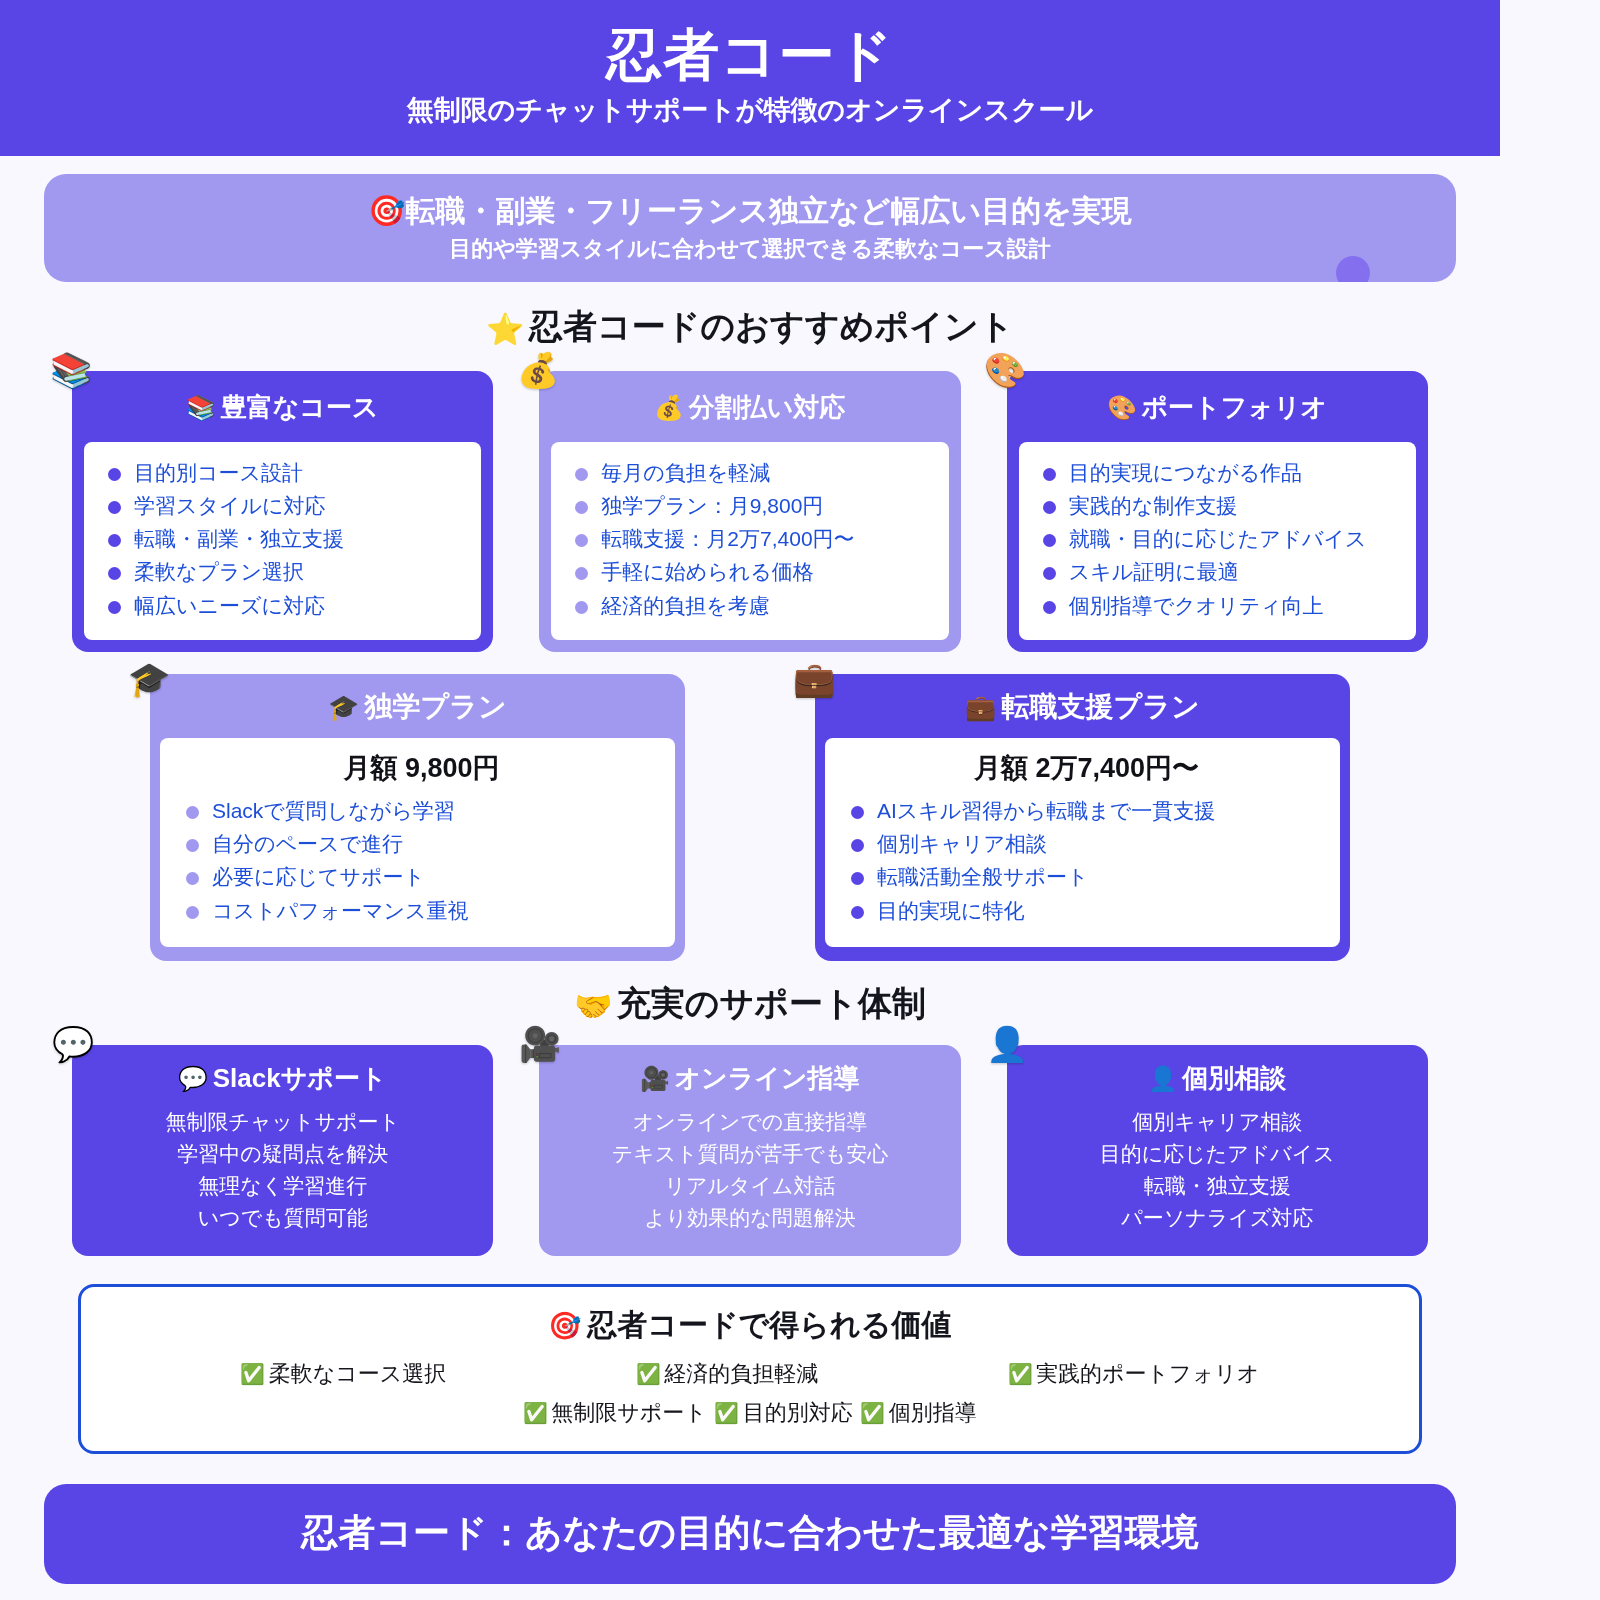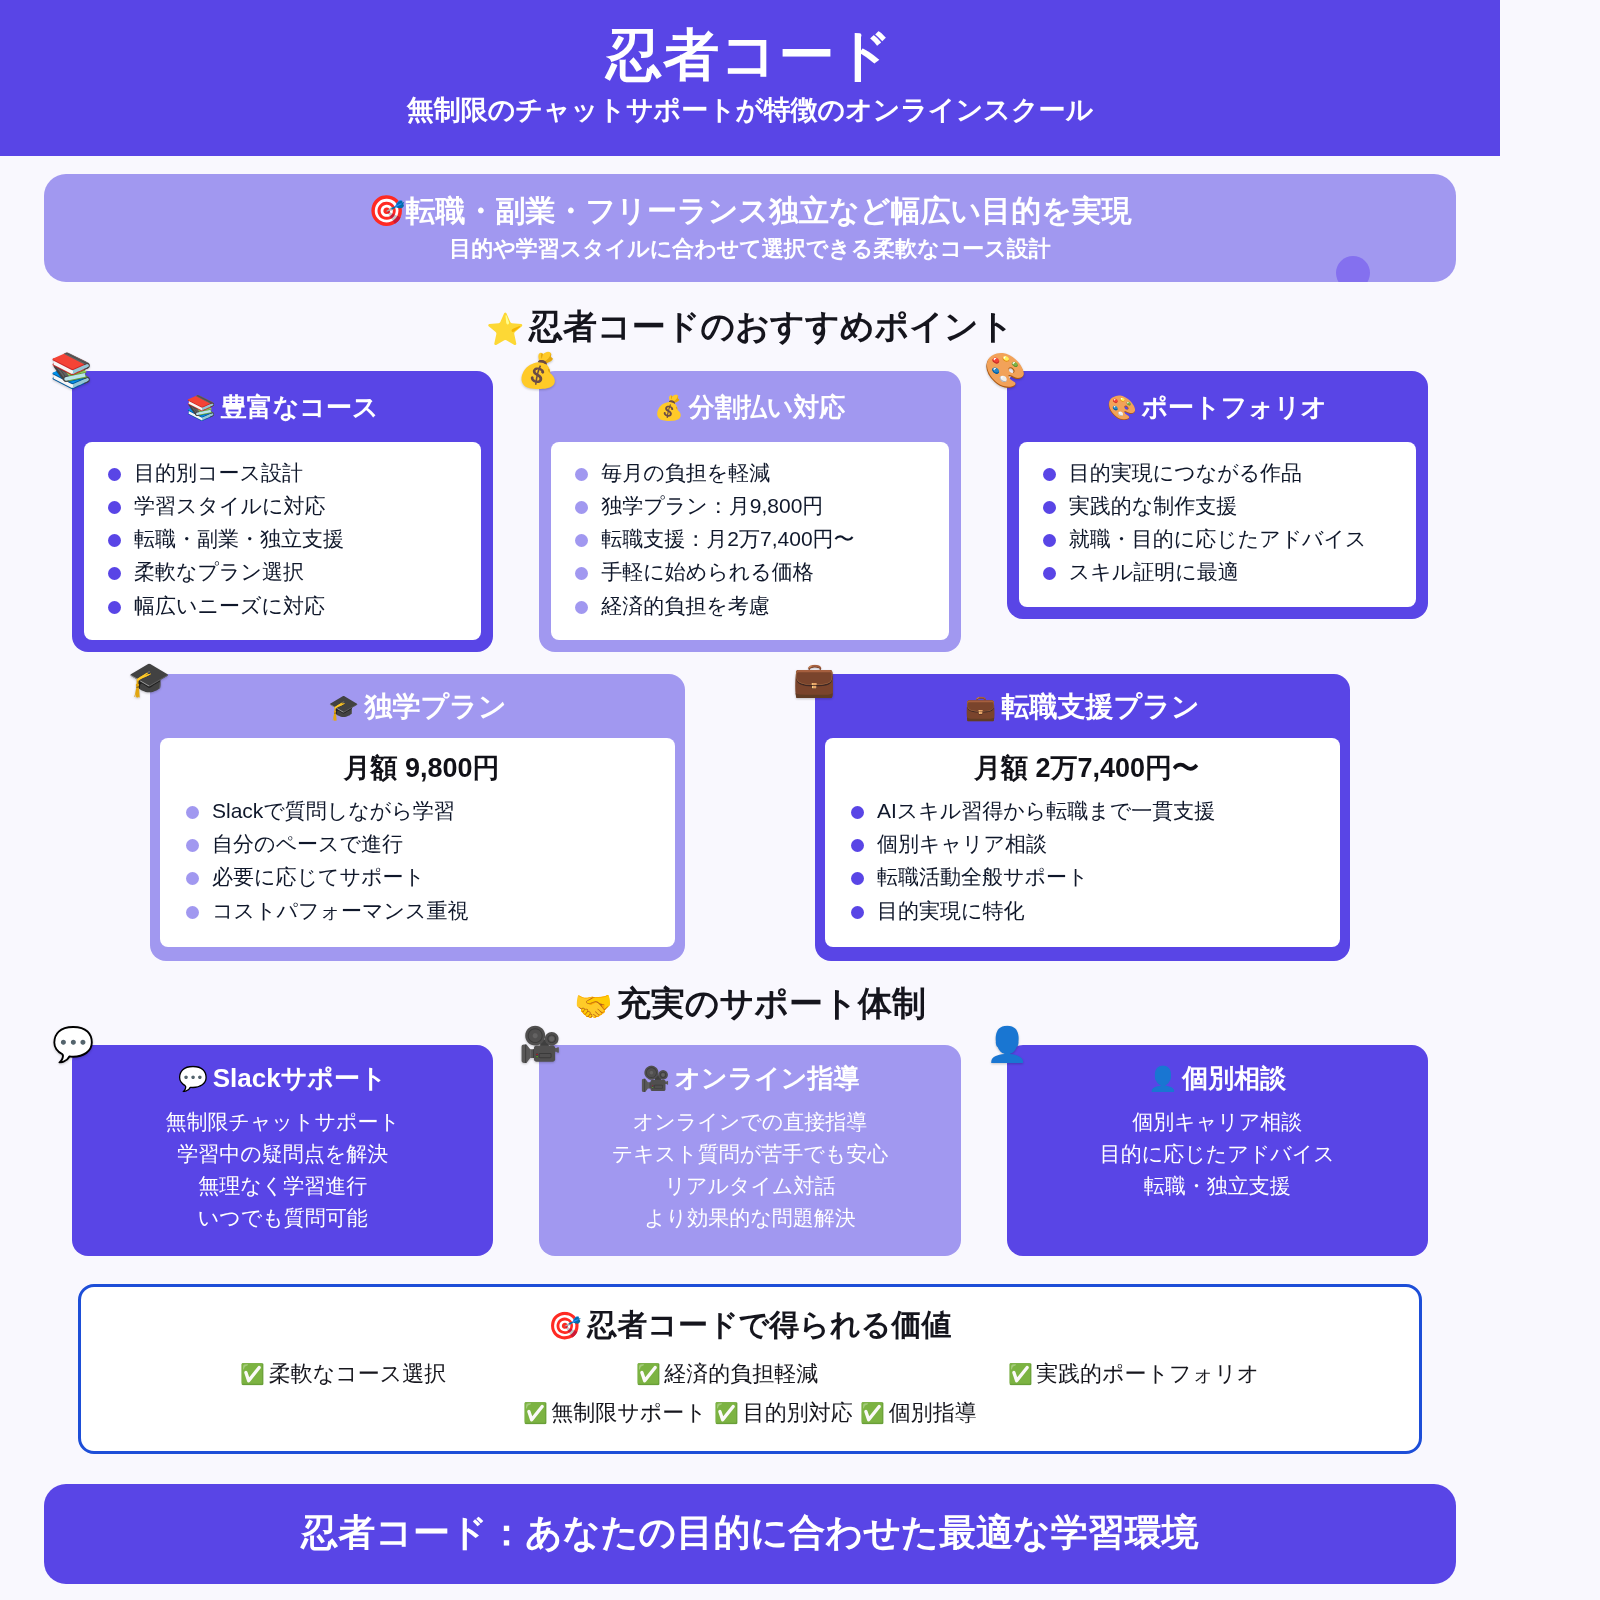--- a/index.html
+++ b/index.html
@@ -126,21 +126,21 @@
     background: #ffffff;
     border-radius: 8px;
     margin: 0 12px;
     padding: 16px 16px 16px 20px;
   }
   .bullets { list-style: none; margin: 0; padding: 0; }
   .bullets li {
     position: relative;
     font-size: 21px;
     line-height: 1.44;
-    color: #0f172a;
+    color: #1d4ed8;
     padding-left: 30px;
     margin-bottom: 3px;
   }
   .bullets li::before {
     content: "";
     position: absolute;
     left: 4px;
     top: 10px;
     width: 13px;
     height: 13px;
@@ -343,20 +343,21 @@
         <div class="pcard-badge">🎨</div>
         <div class="pcard-title">
           <span class="emo">🎨</span><span>ポートフォリオ</span>
         </div>
         <div class="pcard-body">
           <ul class="bullets">
             <li>目的実現につながる作品</li>
             <li>実践的な制作支援</li>
             <li>就職・目的に応じたアドバイス</li>
             <li>スキル証明に最適</li>
+            <li>個別指導でクオリティ向上</li>
           </ul>
         </div>
       </div>
 
     </div>
   </div>
 
   <div style="margin-top:22px;">
     <div class="plans">
 
@@ -424,20 +425,21 @@
       </div>
 
       <div class="scard dark">
         <div class="scard-badge">👤</div>
         <div class="scard-title">
           <span class="emo">👤</span><span>個別相談</span>
         </div>
         <div class="scard-line">個別キャリア相談</div>
         <div class="scard-line">目的に応じたアドバイス</div>
         <div class="scard-line">転職・独立支援</div>
+        <div class="scard-line">パーソナライズ対応</div>
       </div>
 
     </div>
   </div>
 
   <div class="valuebox-wrap">
     <div class="valuebox">
       <div class="value-title">
         <span class="emo">🎯</span><span>忍者コードで得られる価値</span>
       </div>

